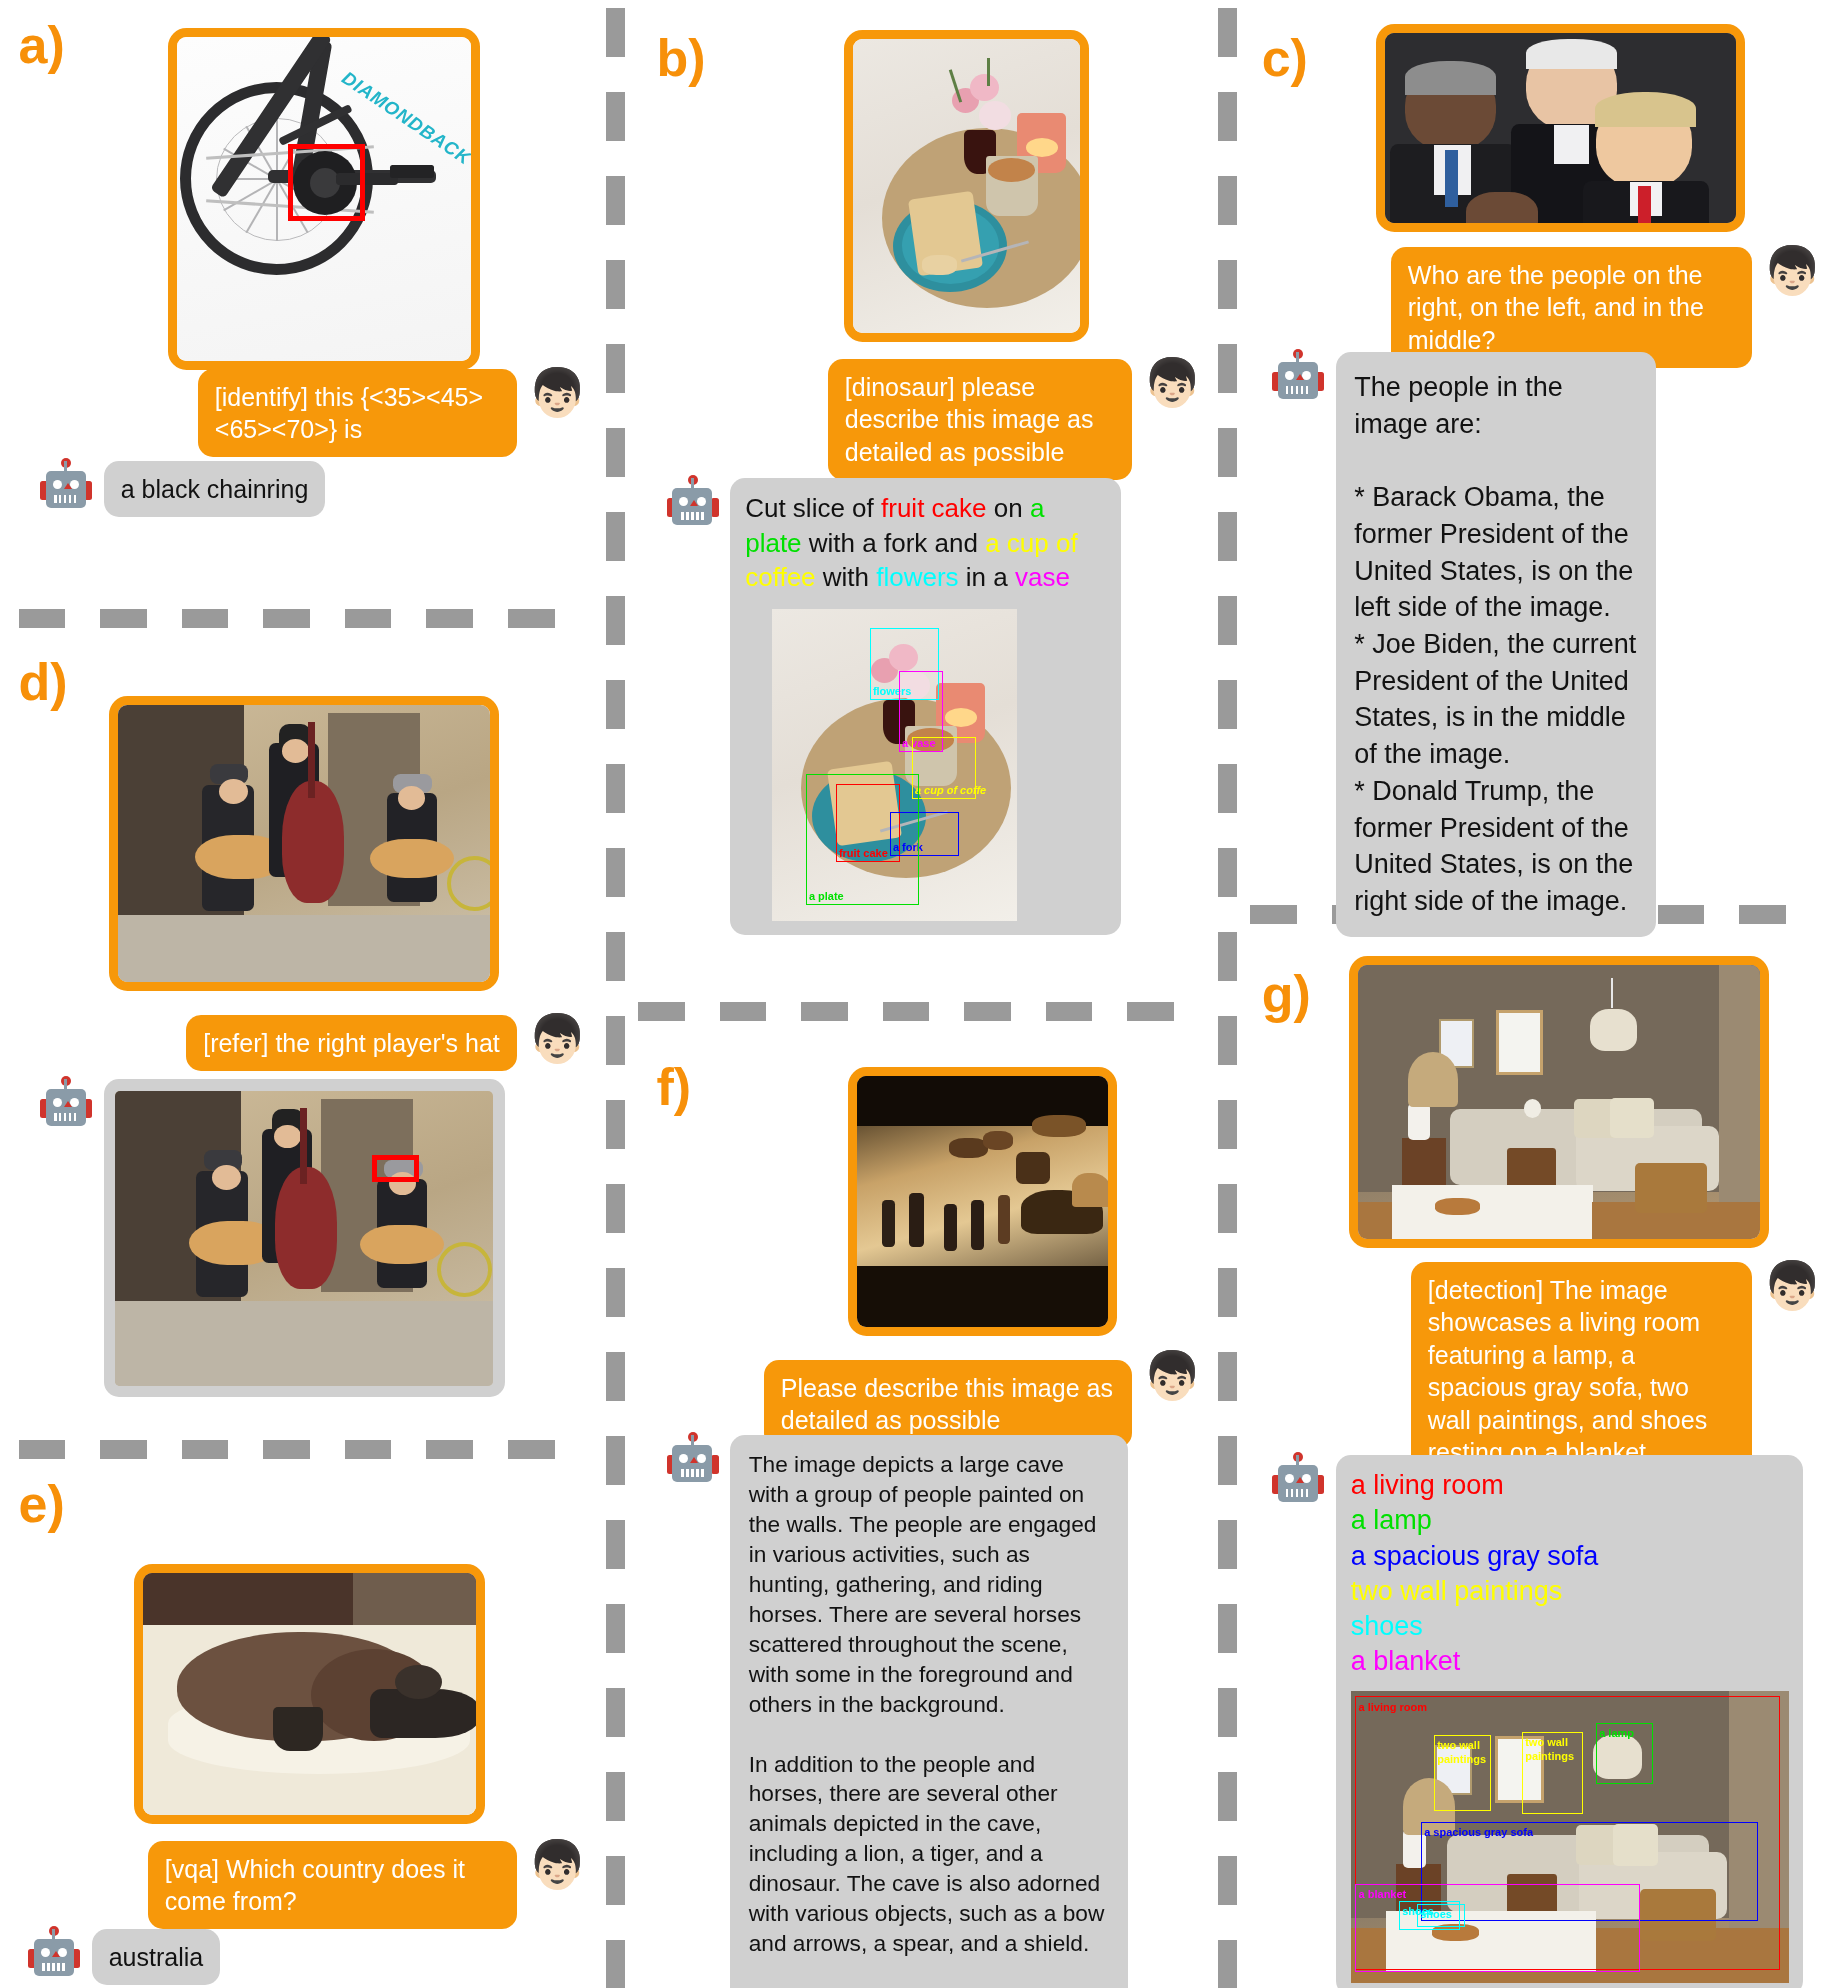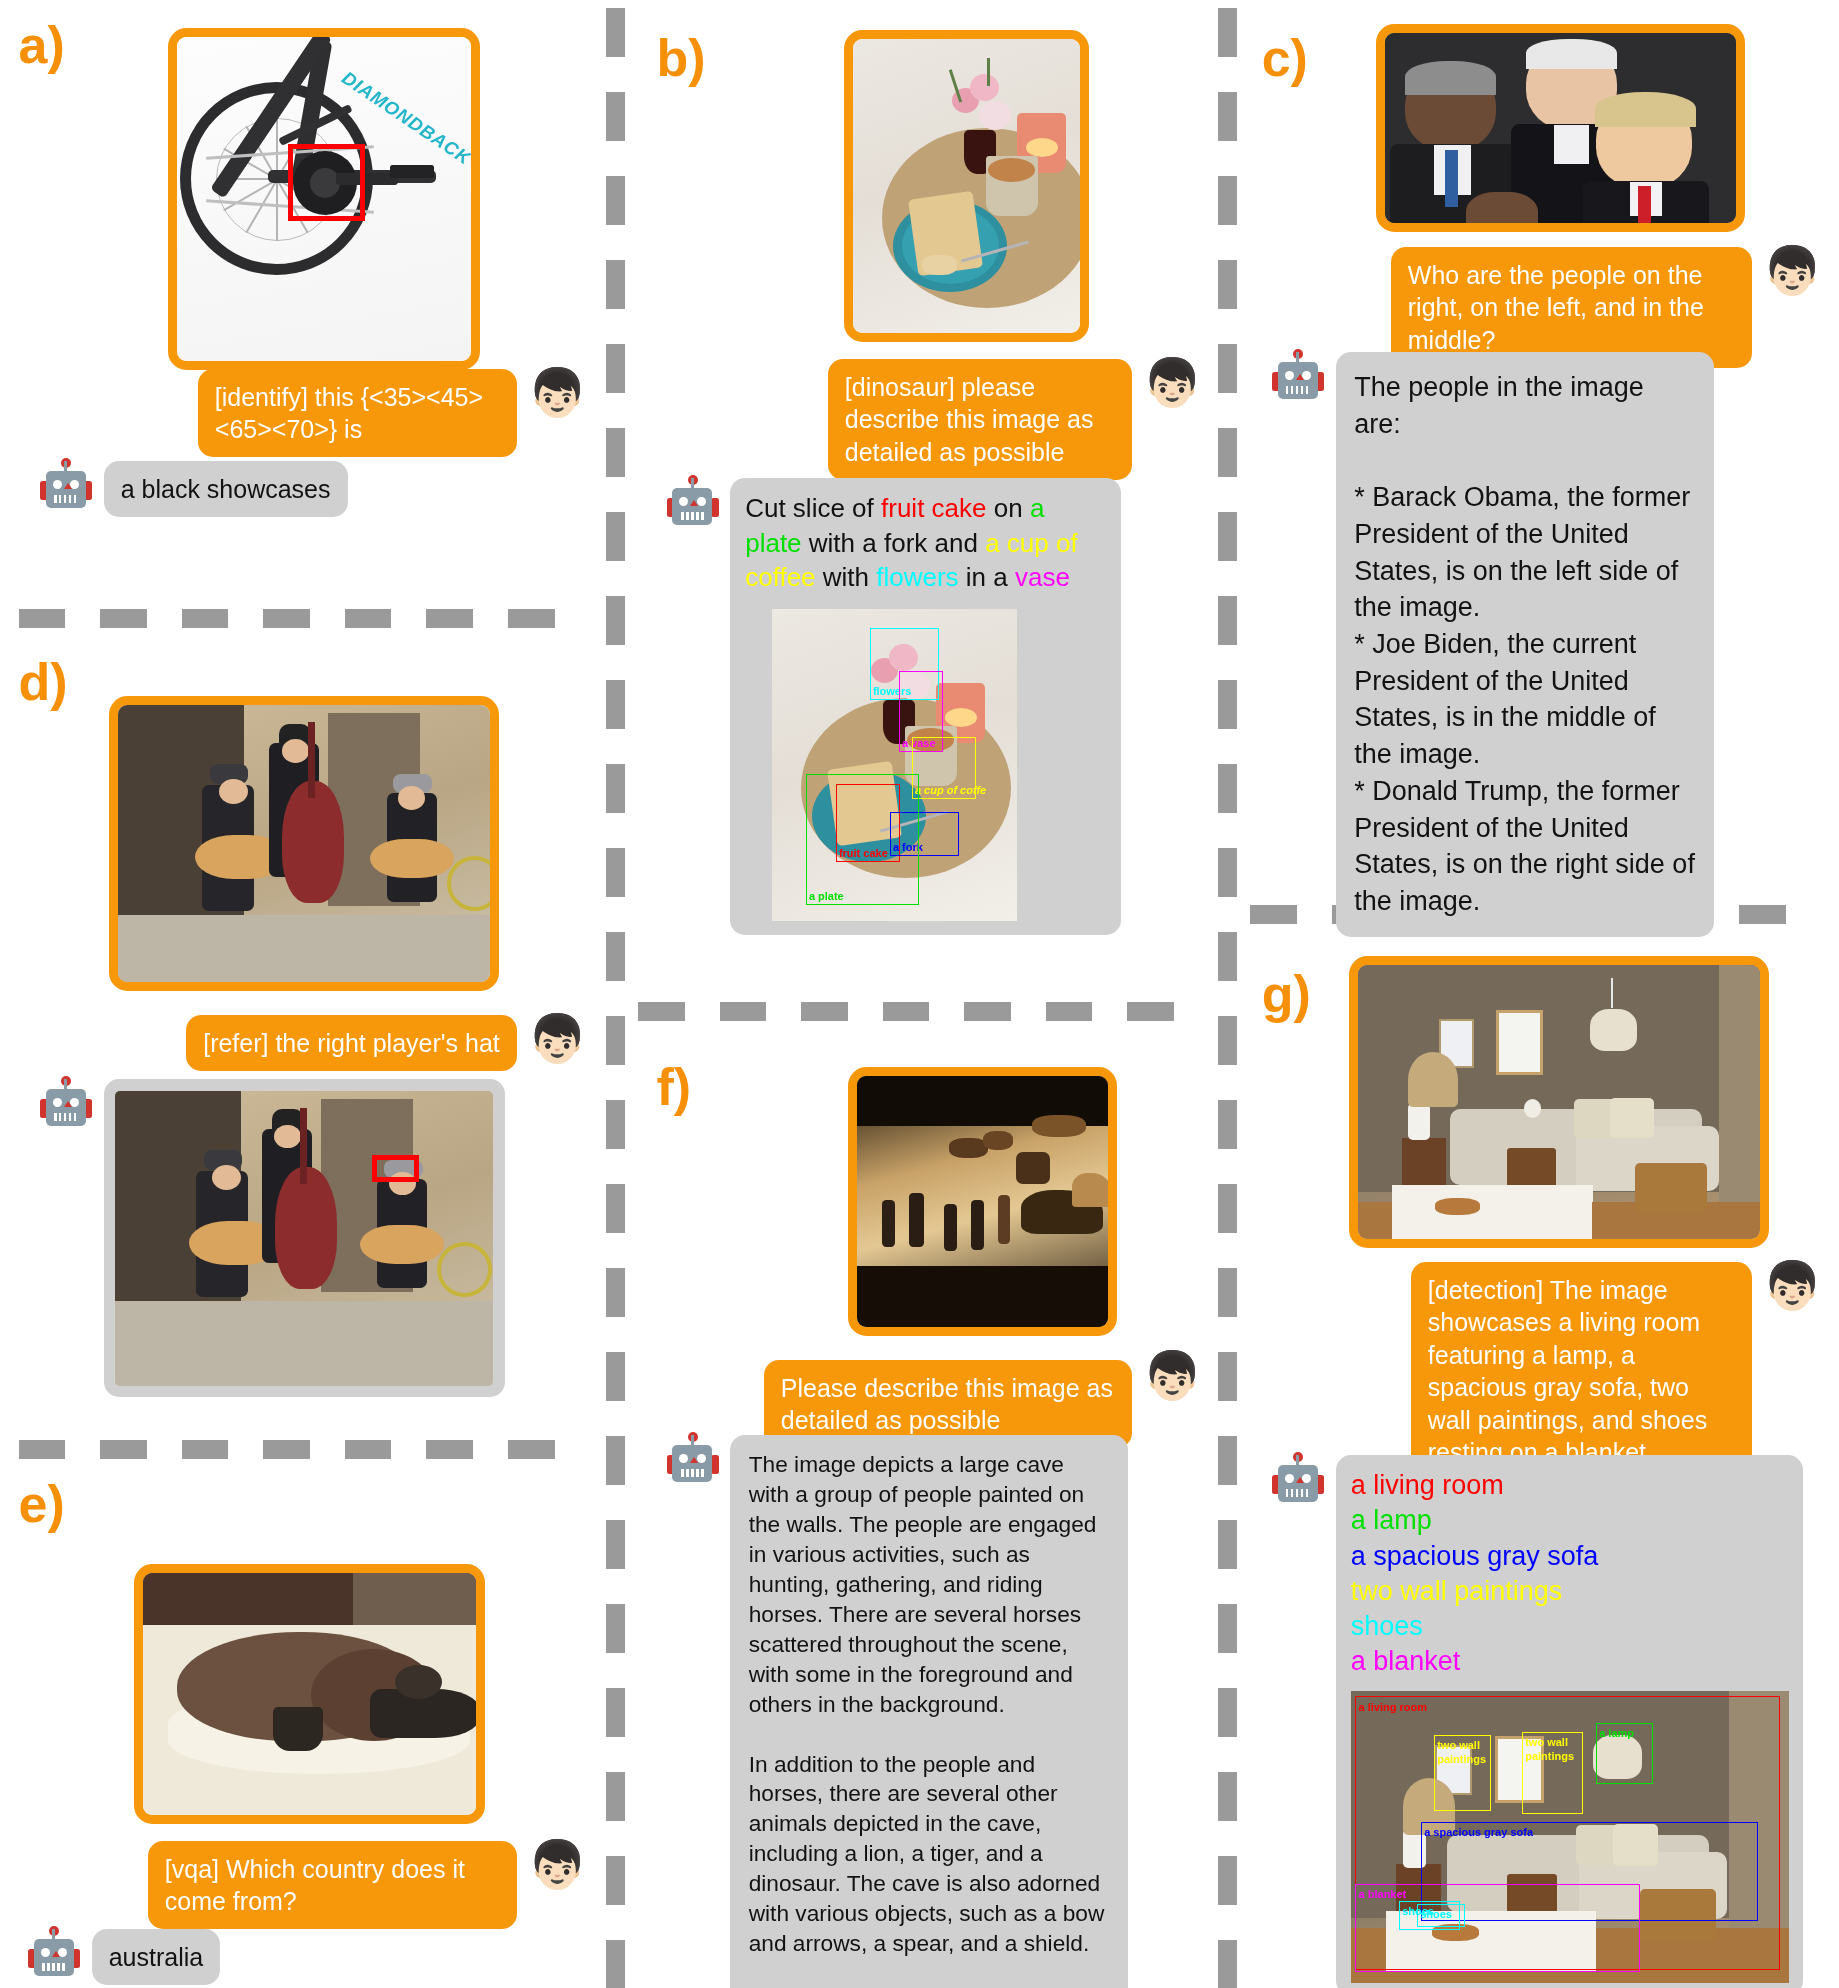--- a/index.html
+++ b/index.html
@@ -221,21 +221,21 @@
       <div class="robot">
         <span class="antb"></span>
           <span class="ant"></span>
           <span class="ears"></span>
         <span class="head"></span>
           <span class="eye l"></span>
           <span class="eye r"></span>
         <span class="nose"></span>
           <span class="mouth"></span>
       </div>
-      <div class="bubble bot">a black showcases</div>
+      <div class="bubble bot">a black chainring</div>
     </div>
   </div>
 
   <div class="panel" style="left:0; top:646px; width:604px; height:780px;">
     <div class="plabel" style="position:absolute;left:18.5px;top:10px;">d)</div>
 
     <div class="imgcard" style="position:absolute;left:109px;top:50px;width:390px;height:295px;">
       <div class="scene scene-band">
         <div class="ph" style="left:0;top:0;width:126px;height:210px;background:#4b4036;"></div>
         <div class="ph" style="left:210px;top:8.4px;width:92px;height:193px;background:#7d6f5c;"></div>
@@ -495,21 +495,21 @@
       <div class="robot">
         <span class="antb"></span>
           <span class="ant"></span>
           <span class="ears"></span>
         <span class="head"></span>
           <span class="eye l"></span>
           <span class="eye r"></span>
         <span class="nose"></span>
           <span class="mouth"></span>
       </div>
-      <div class="bubble bot" style="width:378px;white-space:pre-wrap;font-size:27px;line-height:1.36;padding:17px 18.5px;">The people in the image are:
+      <div class="bubble bot" style="width:320px;white-space:pre-wrap;font-size:27px;line-height:1.36;padding:17px 18.5px;">The people in the image are:
 
 * Barack Obama, the former President of the United States, is on the left side of the image.
 * Joe Biden, the current President of the United States, is in the middle of the image.
 * Donald Trump, the former President of the United States, is on the right side of the image.</div>
     </div>
   </div>
 
   <div class="panel" style="left:1250px; top:941px; width:589px; height:1047px;">
     <div class="plabel" style="position:absolute;left:11.7px;top:27px;">g)</div>
 

